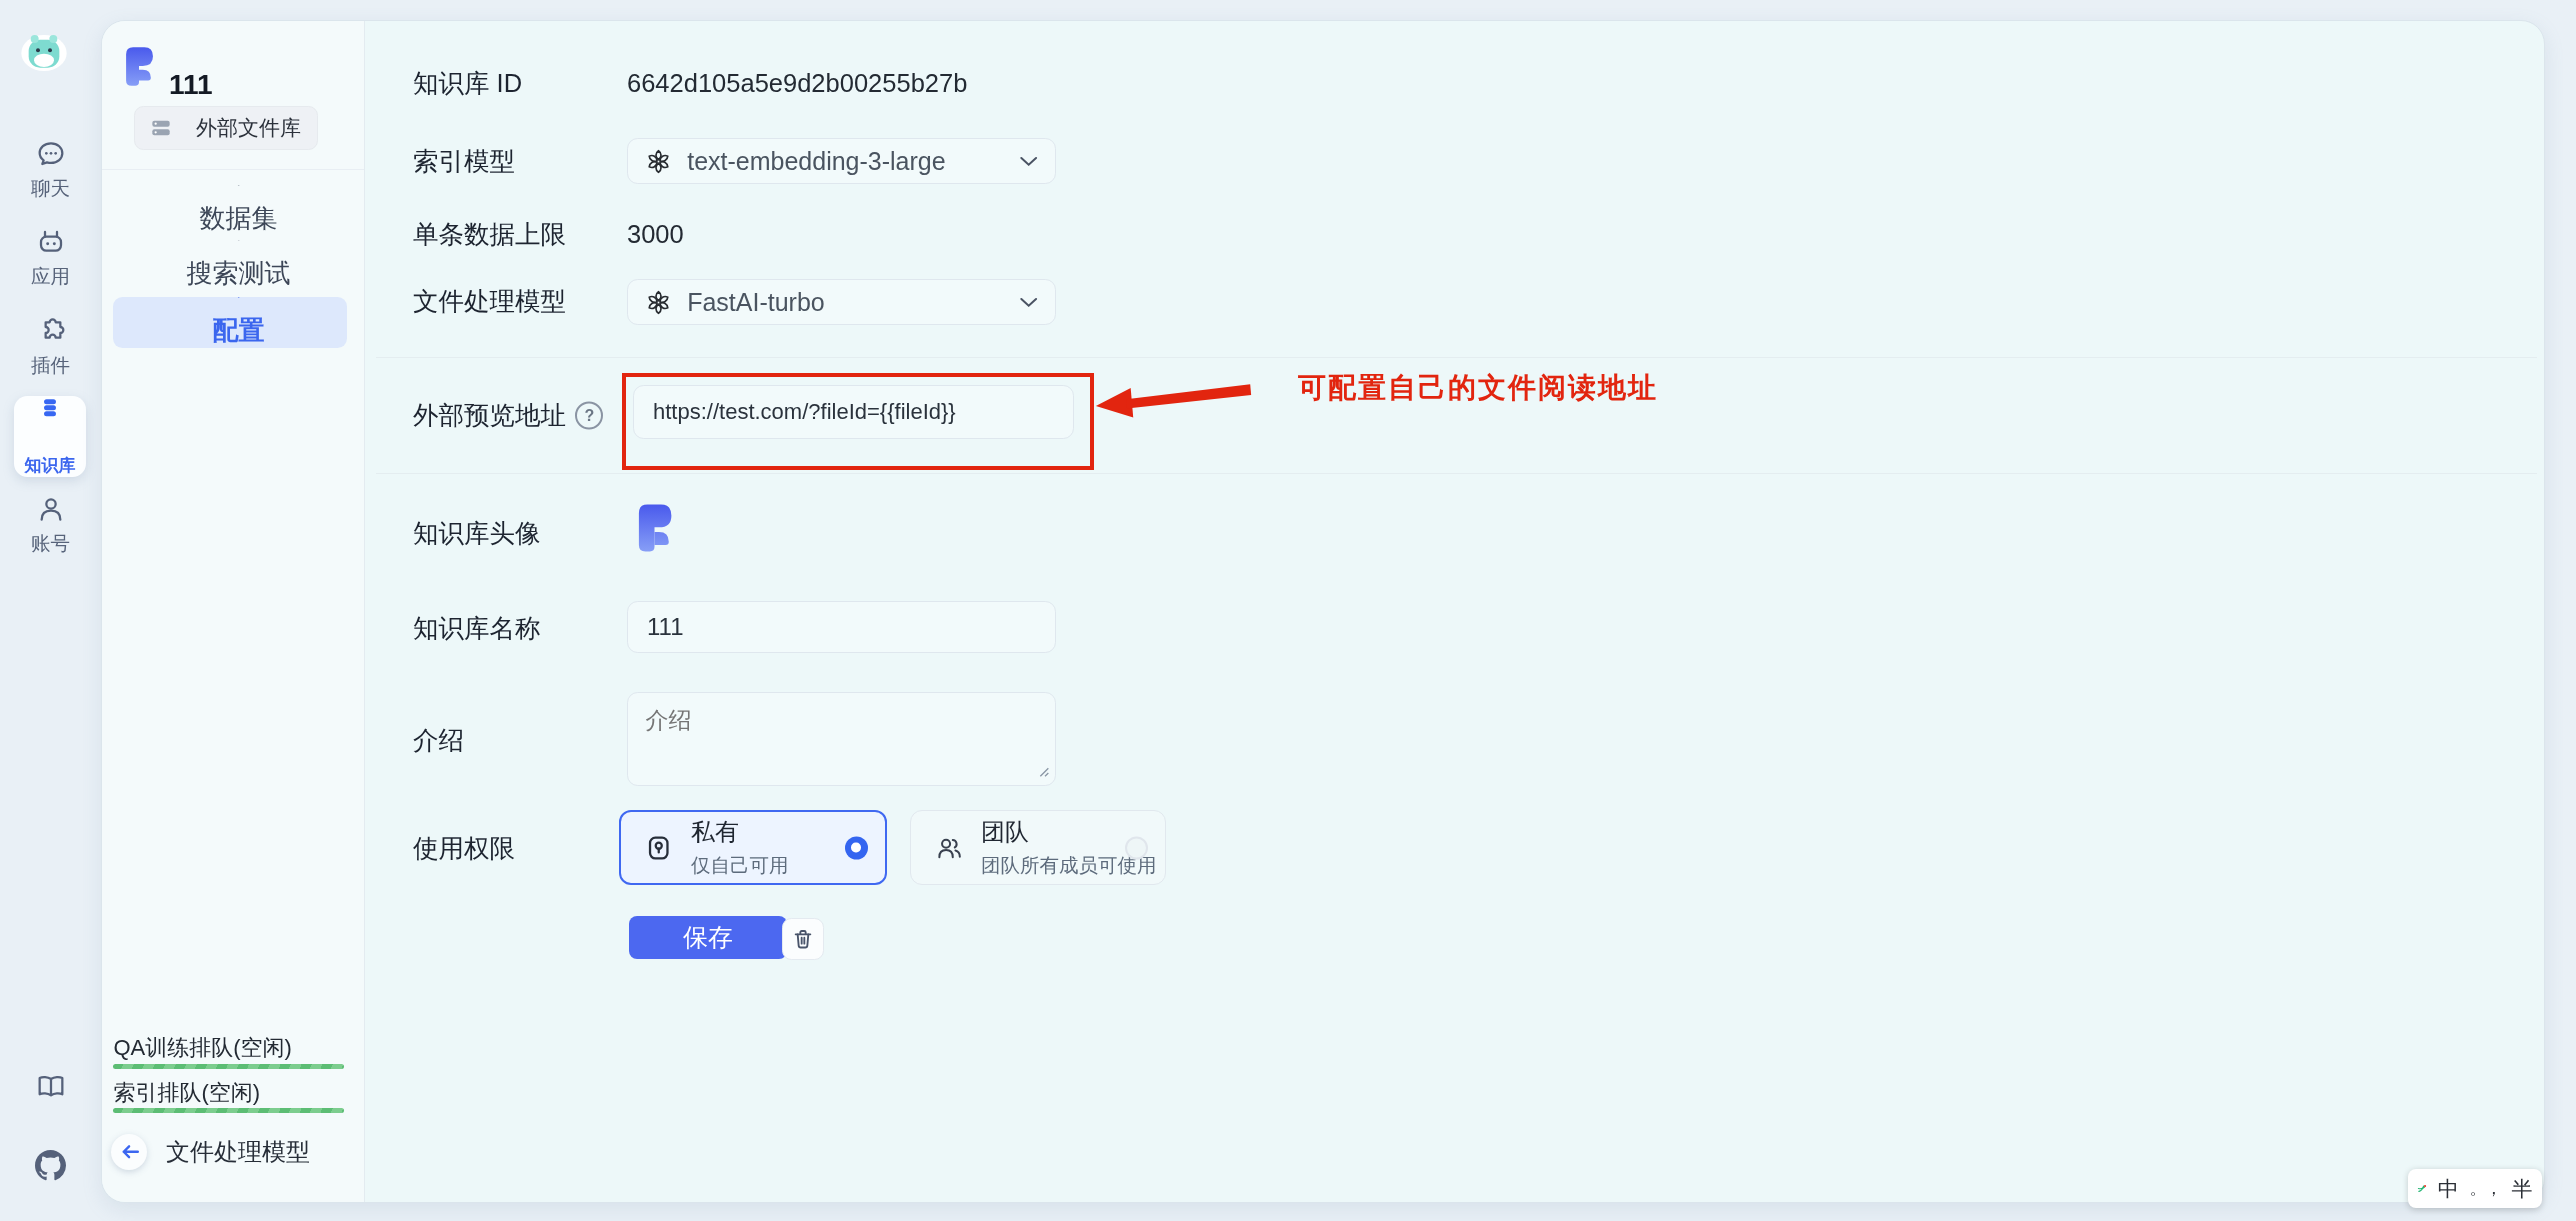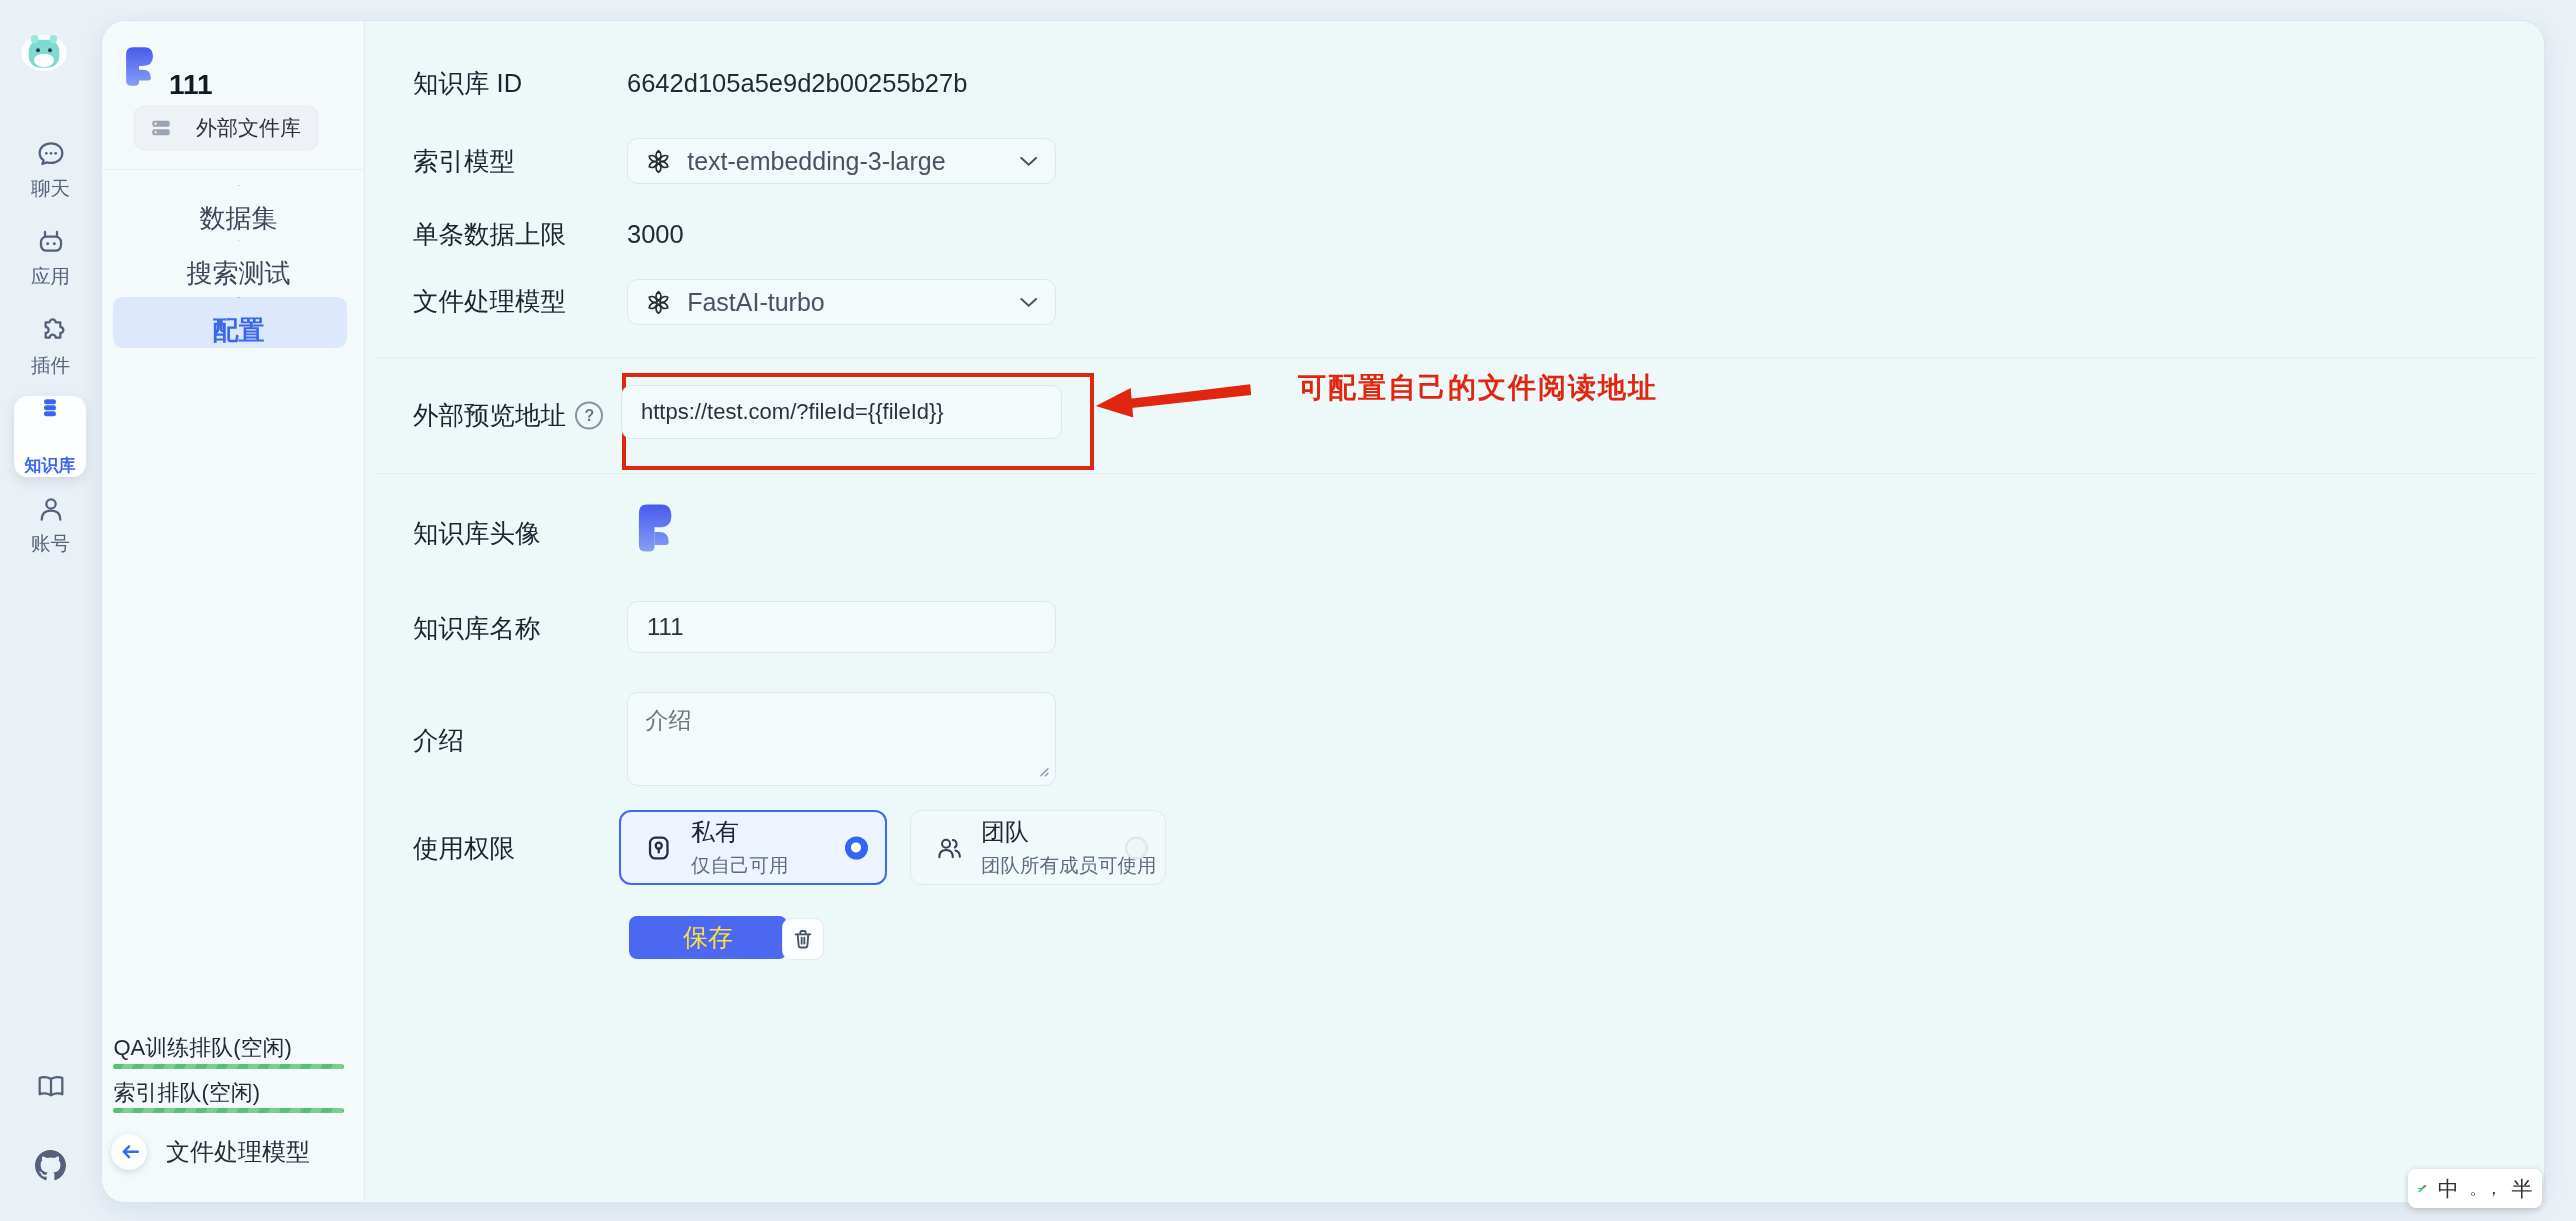--- a/index.html
+++ b/index.html
@@ -52,21 +52,21 @@
   .card{top:789px;height:75px;border-radius:12px;box-sizing:border-box;display:flex;align-items:center;
         padding-left:23px;gap:17.4px;cursor:pointer;}
   .card .t1{font-size:24px;color:#1f2631;}
   .card .t2{font-size:19.5px;color:#5d6b7c;margin-top:4px;}
   .card.sel{left:254px;width:268px;border:2px solid #3f68f1;background:#edf4ff;}
   .card.unsel{left:545px;width:256px;border:1.3px solid #e1e8ee;background:#f1f9fa;}
   .radio{position:absolute;right:17.4px;top:50%;transform:translateY(-50%);width:23px;height:23px;border-radius:50%;}
   .radio.on{background:#3465f0;display:flex;align-items:center;justify-content:center;}
   .radio.on .dot{width:9.4px;height:9.4px;border-radius:50%;background:#fff;}
   .radio.off{border:2px solid #e0e6ec;background:#eef6f7;box-sizing:border-box;}
-  .save-btn{left:264px;top:895px;width:158px;height:43px;border-radius:8px;background:#4c68f0;color:#fde047;
+  .save-btn{left:264px;top:895px;width:158px;height:43px;border-radius:8px;background:#4c68f0;color:#ffffff;
             font-size:25px;display:flex;align-items:center;justify-content:center;cursor:pointer;border:none;}
   .trash-btn{left:417px;top:897px;width:42px;height:42px;border-radius:9.4px;background:#fbfdfe;
              border:1.3px solid #e4eaf0;display:flex;align-items:center;justify-content:center;cursor:pointer;box-sizing:border-box;}
   
   .ime{left:2408px;top:1169px;width:134px;height:39px;border-radius:8px;background:#ffffff;
        box-shadow:0 1.3px 6.7px rgba(0,0,0,.18);display:flex;align-items:center;gap:10.7px;padding:0 9.4px;
        box-sizing:border-box;cursor:pointer;}
   .ime span{font-size:21px;color:#2b2f36;}
   .ime .punct{font-size:17px;letter-spacing:-1.3px;}
 </style>
@@ -256,21 +256,21 @@
         </svg>
       </div>
 
       <div class="abs hdivider" style="top:336px"></div>
 
       <div class="abs flabel" style="top:394px">
         <span>外部预览地址</span>
         <span class="help">?</span>
       </div>
       <div class="abs redbox"></div>
-      <input class="abs textinput" style="left: 256px; top: 364px; width: 441px; height: 54px; padding: 0px 19px; font-size: 22px;" value="https://test.com/?fileId={{fileId}}">
+      <input class="abs textinput" style="left: 268px; top: 364px; width: 441px; height: 54px; padding: 0px 19px; font-size: 22px;" value="https://test.com/?fileId={{fileId}}">
 
       <svg class="abs" style="left:728px;top:358px;transform:rotate(-5deg)" width="161" height="43" viewBox="0 0 240 64">
         <polygon points="4,30 58,8 58,52" fill="#e2250f"></polygon>
         <polygon points="50,24 236,18 236,34 50,38" fill="#e2250f"></polygon>
       </svg>
       <div class="abs ann-text">可配置自己的文件阅读地址</div>
 
       <div class="abs hdivider" style="top:452px"></div>
 
       <div class="abs flabel" style="top:512px">知识库头像</div>

